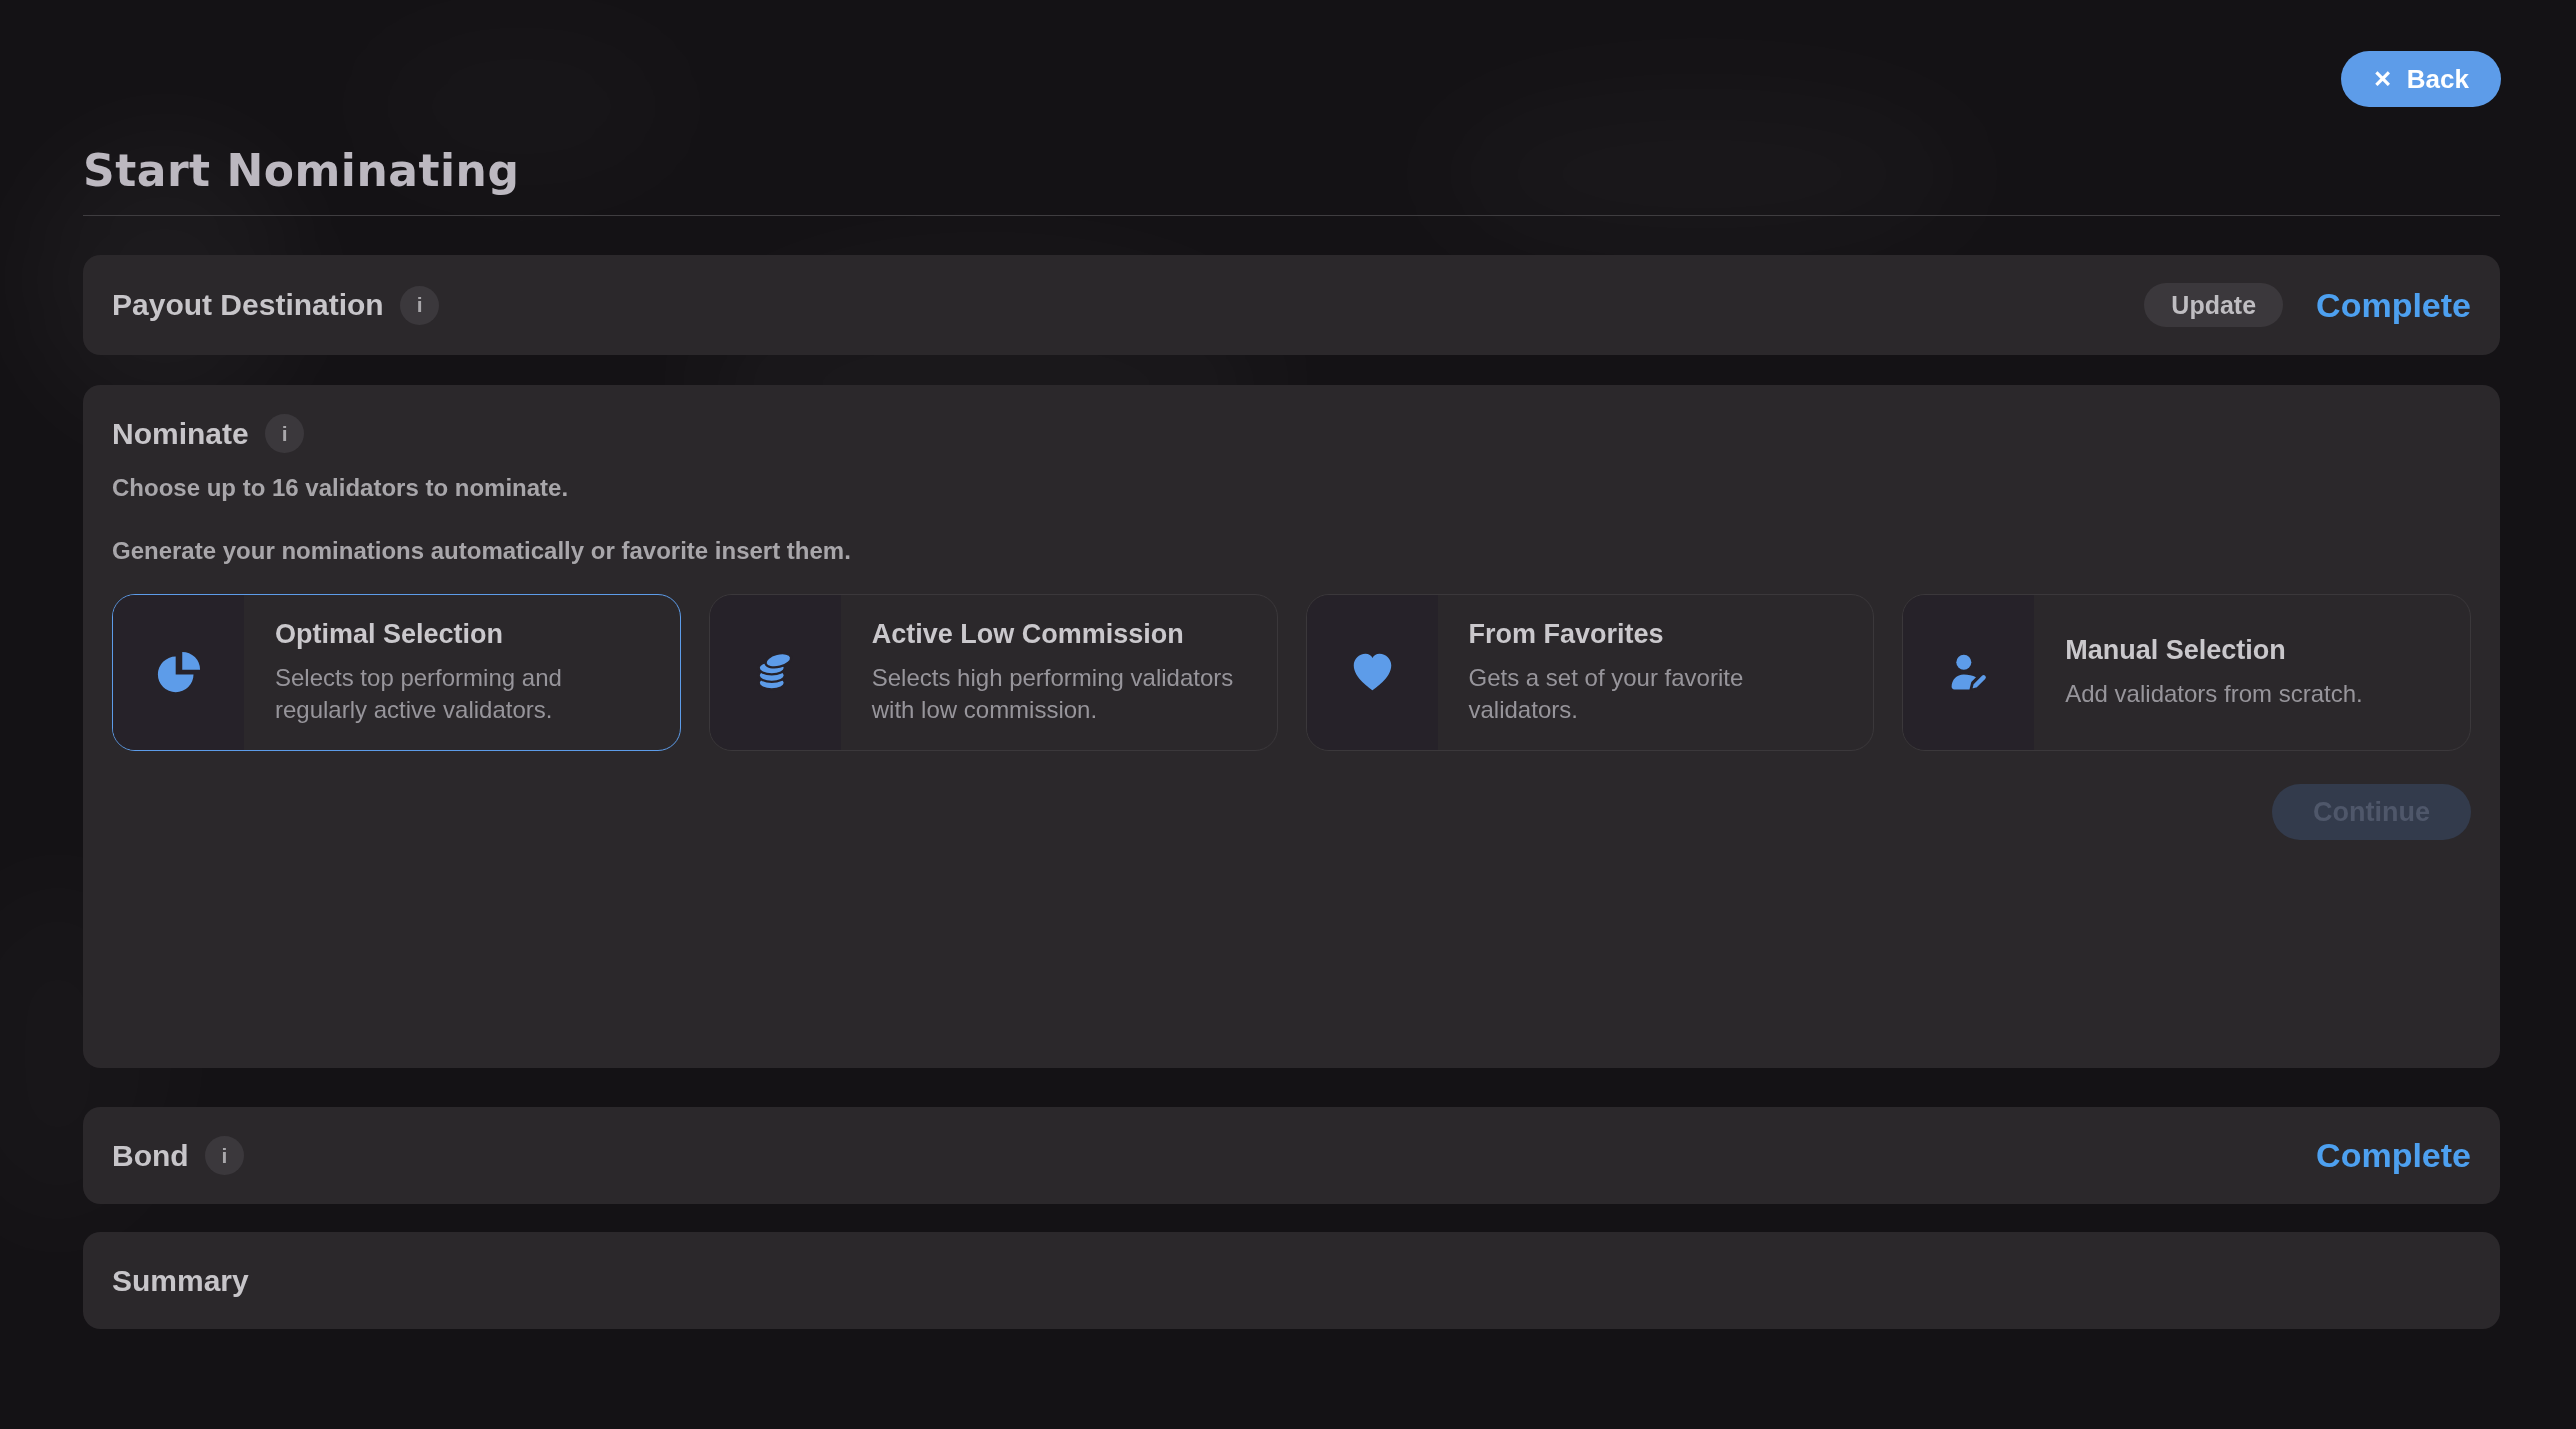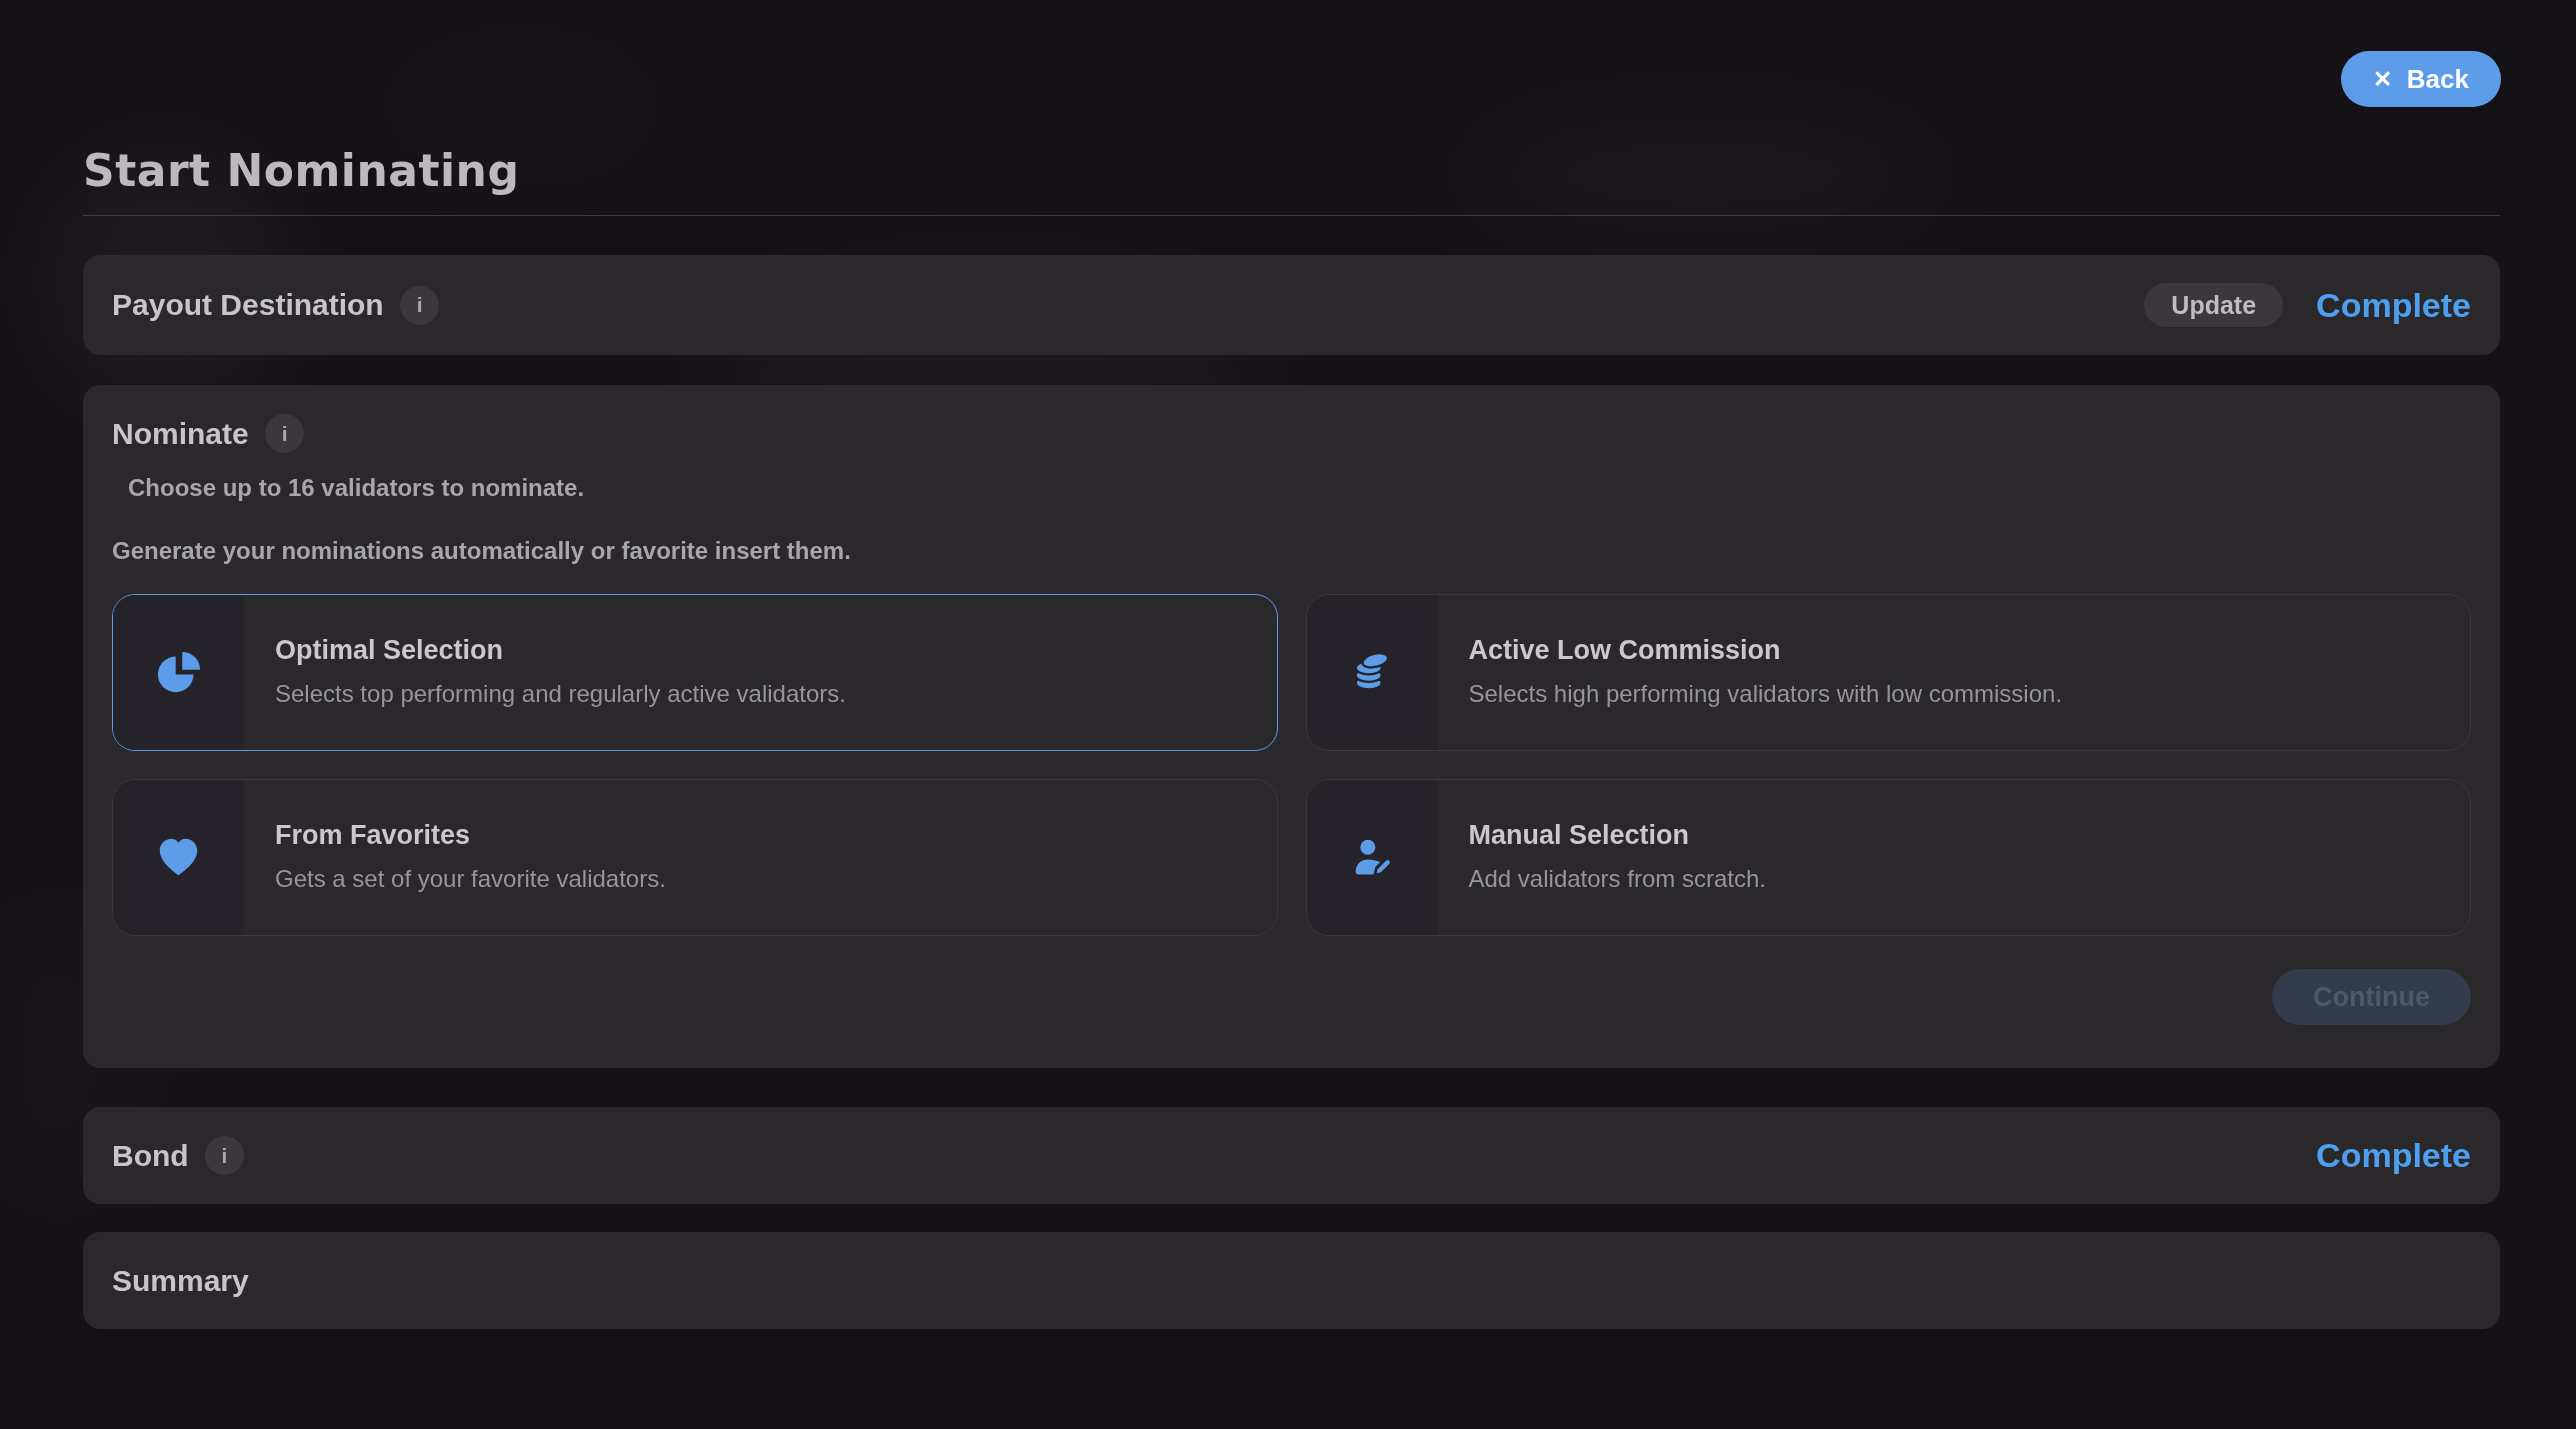--- a/index.html
+++ b/index.html
@@ -62,26 +62,26 @@
     font-family:"Liberation Sans", sans-serif;
   }
   .status-complete { color:#4da0f0; font-size:34px; font-weight:700; }
 
   .payout-panel { height:100px; margin-top:39px; }
   .bond-panel    { height:97px; margin-top:39px; }
   .summary-panel { height:97px; margin-top:28px; }
 
   .nominate-panel { margin-top:30px; height:683px; padding:29px; }
   .nominate-hint { font-size:24px; font-weight:700; color:#a8a6aa; }
-  .hint1 { margin-top:21px;margin-left:16px; }
+  .hint1 { margin-top:21px; }
   .hint2 { margin-top:35px; }
 
   .methods-grid {
     margin-top:29px;
-    display:grid; grid-template-columns:repeat(2, 1fr); gap:28px;
+    display:grid; grid-template-columns:repeat(4, 1fr); gap:28px;
   }
   .method-card {
     height:157px; border:1px solid #3b383b; border-radius:23px;
     display:flex; overflow:hidden; background:#2b282b; cursor:pointer;
   }
   .method-card.selected { border:1.9px solid #5d9ce9; }
   .card-icon {
     width:131px; flex-shrink:0; background:#262229;
     display:flex; align-items:center; justify-content:center;
   }

